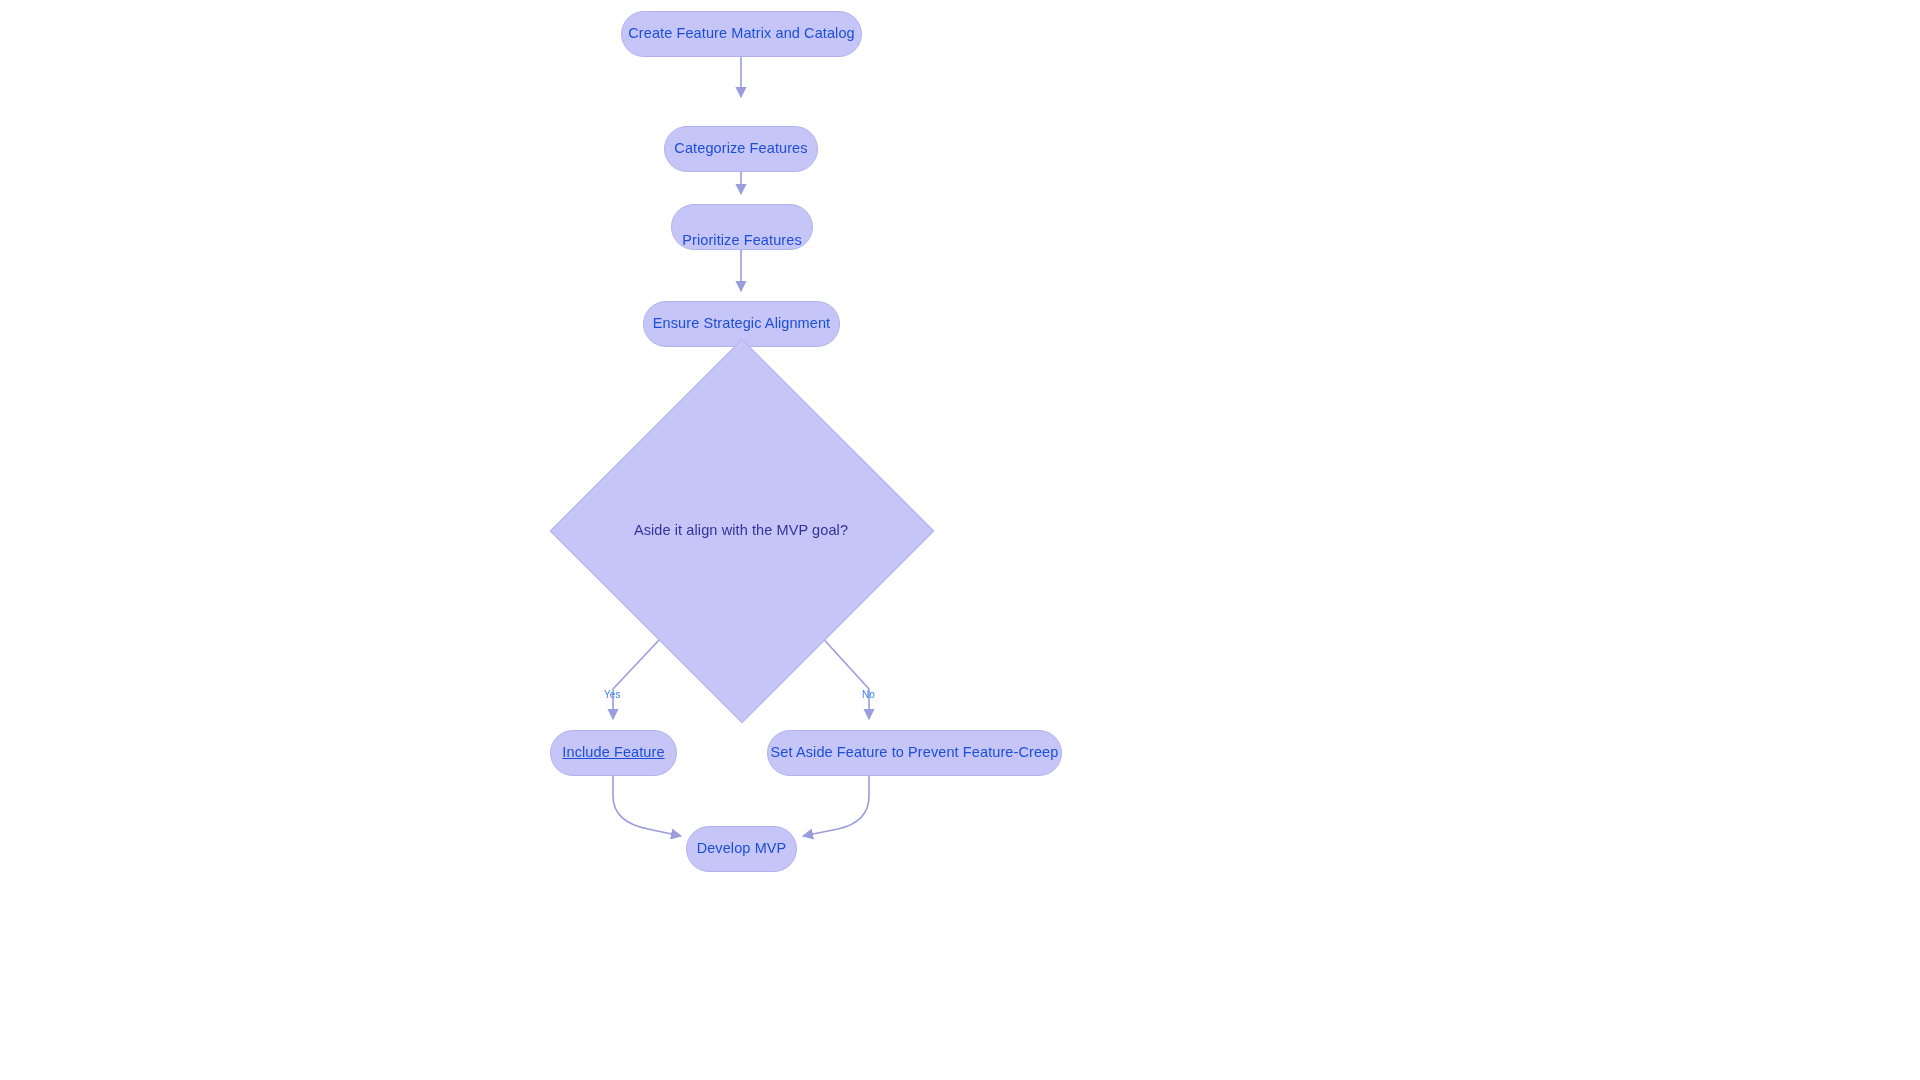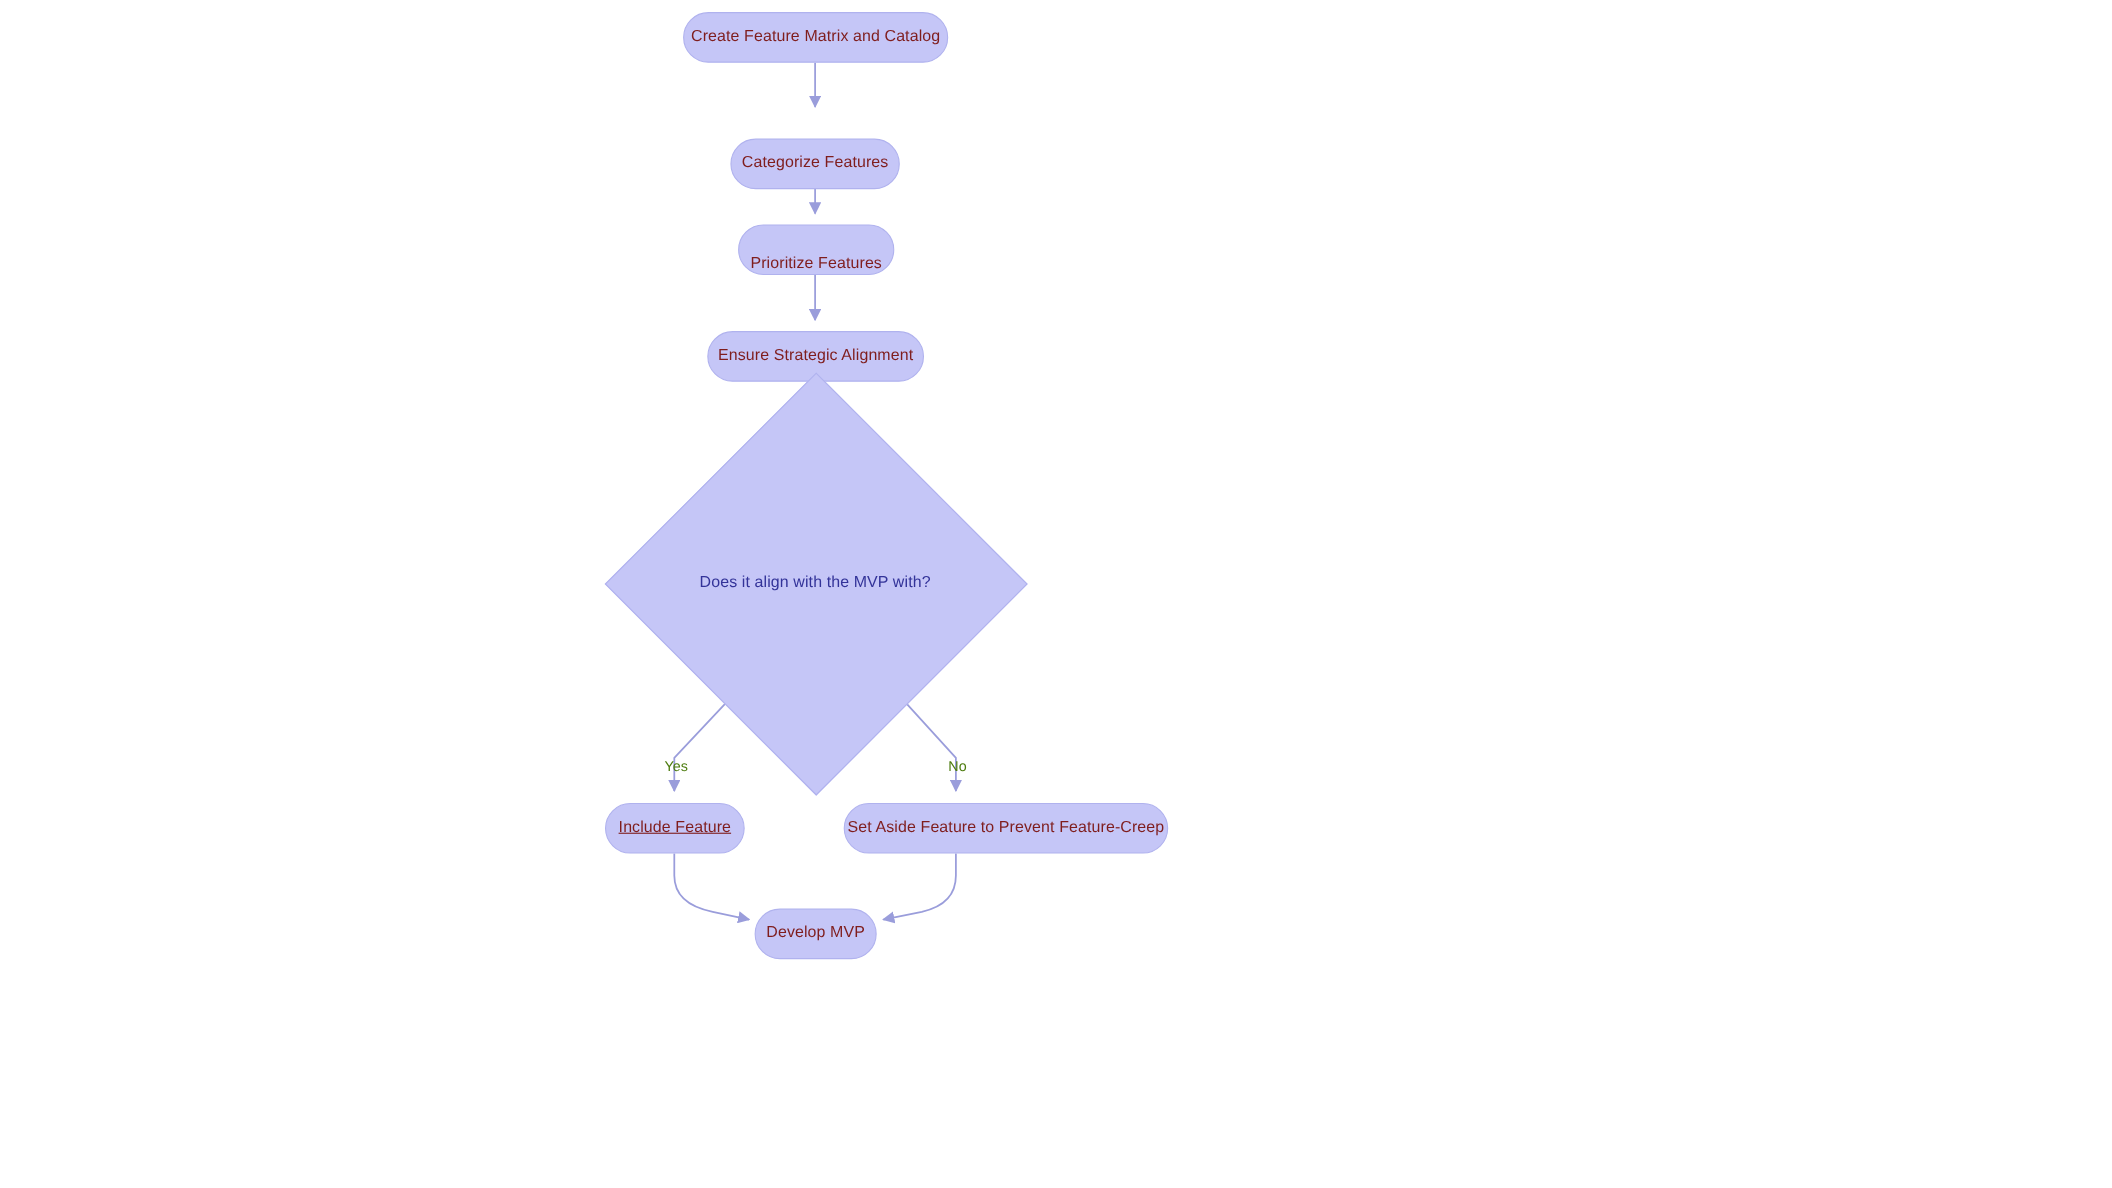--- a/index.html
+++ b/index.html
@@ -24,21 +24,21 @@
     pointer-events: none;
   }
   .node {
     position: absolute;
     box-sizing: border-box;
     display: flex;
     align-items: center;
     justify-content: center;
     background: #c5c6f7;
     border: 1px solid #b0b2ee;
-    color: #7f1d1d;
+    color: #1d4ed8;
     font-size: 14.5px;
     line-height: 1.2;
     letter-spacing: 0.1px;
     white-space: nowrap;
     text-align: center;
   }
   .stadium {
     border-radius: 100px;
     height: 46px;
   }
@@ -61,22 +61,22 @@
   .diamond-label {
     position: relative;
     z-index: 2;
     color: #333399;
     font-size: 14.5px;
     letter-spacing: 0.1px;
     white-space: nowrap;
   }
   .edge-label {
     position: absolute;
-    color: #4d7c0f;
-    font-size: 13px;
+    color: #3b82f6;
+    font-size: 10px;
     letter-spacing: 0.1px;
     white-space: nowrap;
     background: transparent;
   }
 </style>
 </head>
 <body>
 
 <div id="canvas">
 
@@ -115,21 +115,21 @@
   <div class="node stadium" style="left:671px; top:204px; width:142px;align-items:flex-end;">
     <span>Prioritize Features</span>
   </div>
 
   <div class="node stadium" style="left:643px; top:301px; width:197px;">
     <span>Ensure Strategic Alignment</span>
   </div>
 
   <div class="diamond-wrap" style="left:606px; top:395px; width:270px; height:270px;">
     <div class="diamond-shape"></div>
-    <span class="diamond-label">Does it align with the MVP with?</span>
+    <span class="diamond-label">Aside it align with the MVP goal?</span>
   </div>
 
   <div class="node stadium" style="left:550px; top:730px; width:127px;text-decoration:underline;">
     <span>Include Feature</span>
   </div>
 
   <div class="node stadium" style="left:722px; top:730px; width:295px;margin-left:45px;">
     <span>Set Aside Feature to Prevent Feature-Creep</span>
   </div>
 

